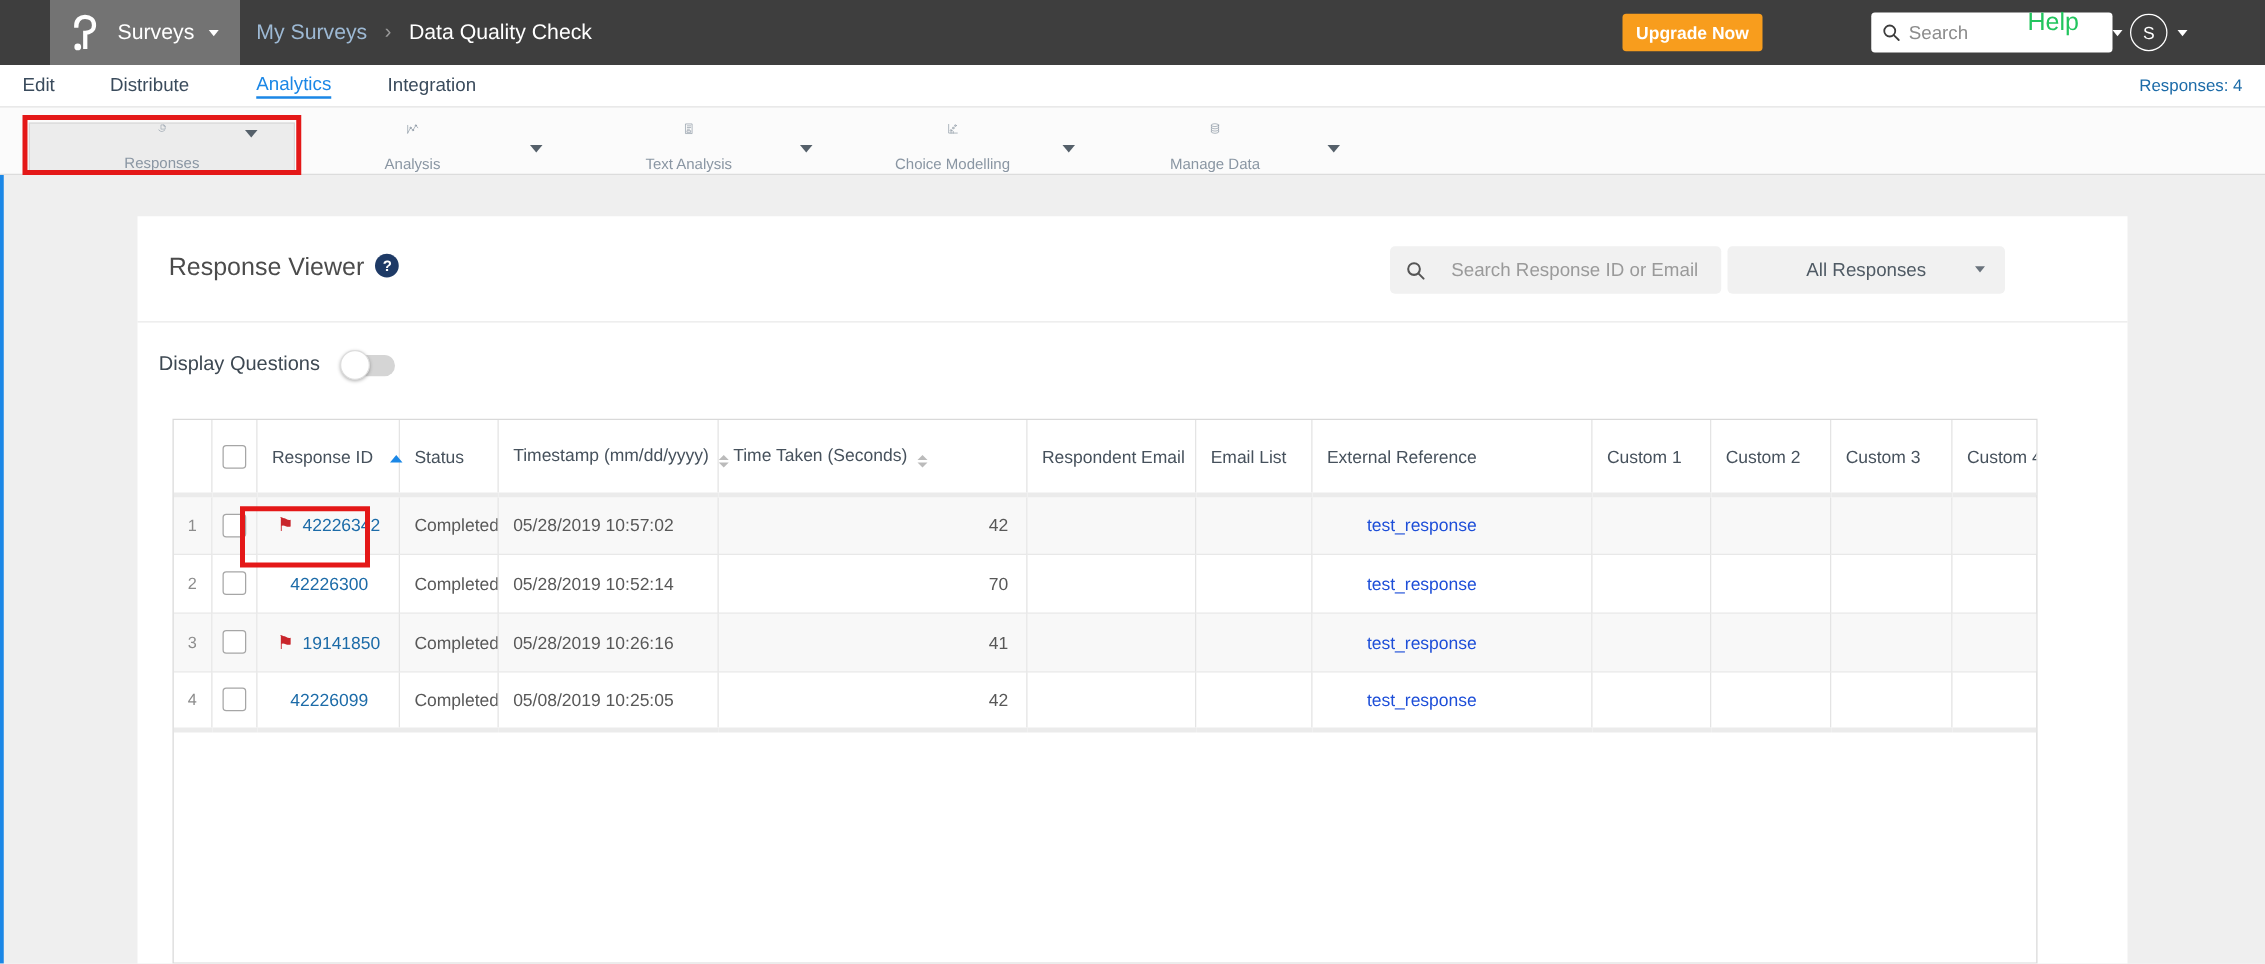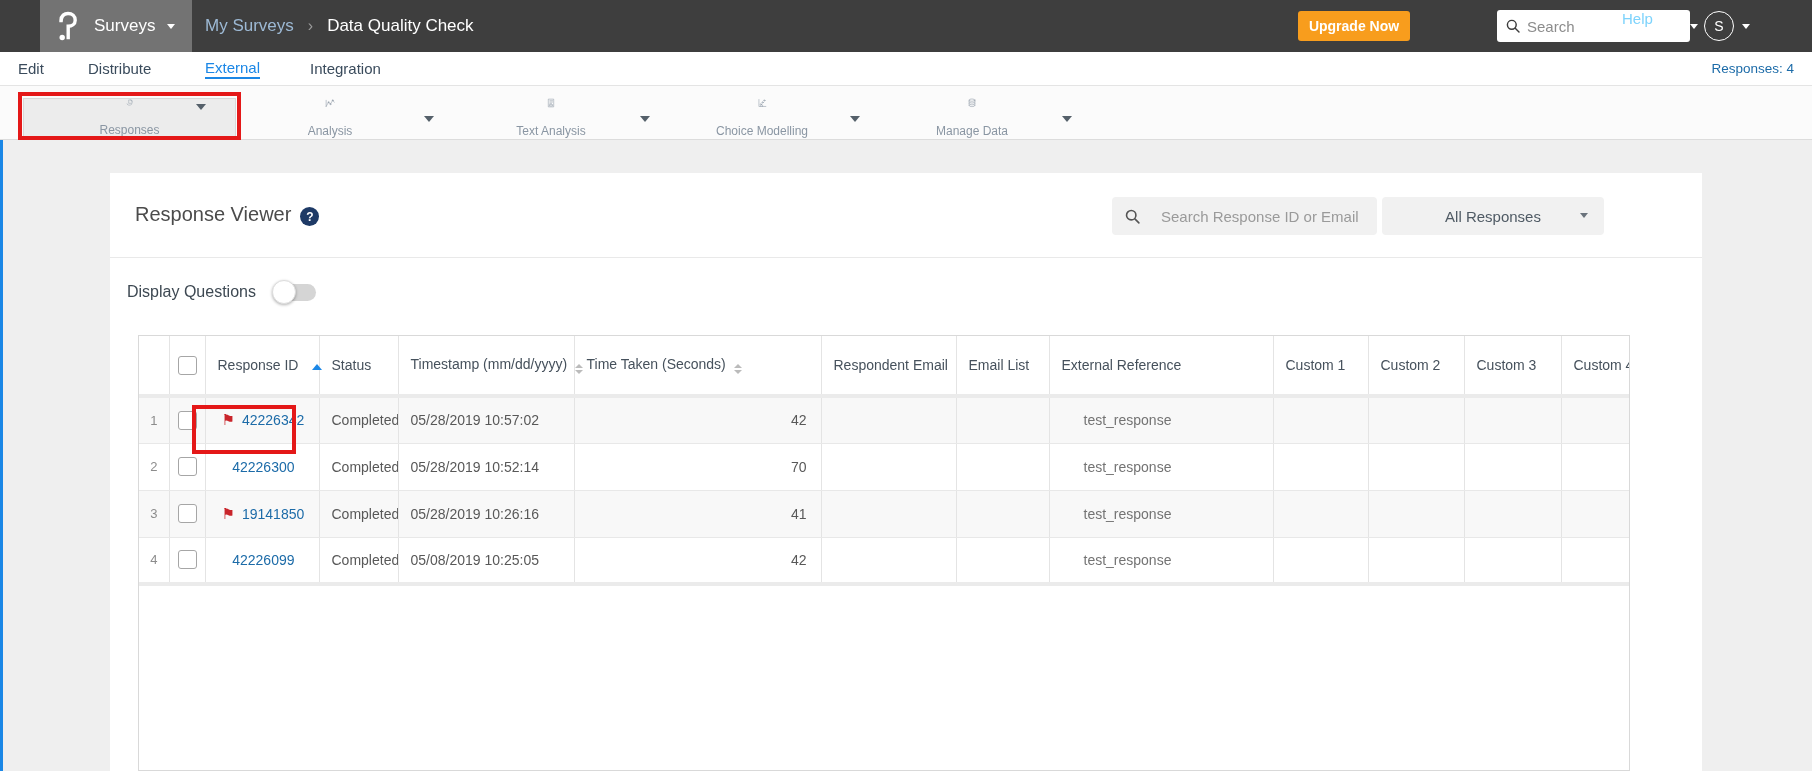--- a/index.html
+++ b/index.html
@@ -14,21 +14,21 @@
   .caret { display:inline-block; width:0; height:0; border-left:4.5px solid transparent; border-right:4.5px solid transparent; border-top:5.5px solid #fff; }
   .logo-caret { margin-left:12px; }
   .breadcrumb { position:absolute; left:205px; top:0; height:52px; display:flex; align-items:center; font-size:17px; }
   .bc-link { color:#9db9d4; cursor:pointer; text-decoration:none; }
   .bc-sep { color:#9a9a9a; margin:0 14px; font-size:16px; }
   .bc-current { color:#ffffff; }
   .upgrade-btn { position:absolute; left:1298px; top:11px; width:112px; height:30px; background:#f89d1d; color:#fff; font-size:14px; font-weight:bold; border:none; border-radius:3px; cursor:pointer; font-family:"Liberation Sans",sans-serif; }
   .topsearch { position:absolute; left:1497px; top:10px; width:193px; height:32px; background:#fff; border-radius:3px; display:flex; align-items:center; padding-left:8px; }
   .topsearch input { border:none; outline:none; background:transparent; font-size:15px; color:#444; width:150px; margin-left:6px; font-family:"Liberation Sans",sans-serif; }
   .topsearch input::placeholder { color:#8c8c8c; }
-  .help-link { position:absolute; left:1622px; top:0; height:36px; display:flex; align-items:center; color:#7dd3fc; font-size:15px; cursor:pointer; }
+  .help-link { position:absolute; left:1622px; top:0; height:36px; display:flex; align-items:center; color:#22c55e; font-size:20px; cursor:pointer; }
   .bell-wrap { position:absolute; left:1658px; top:0; height:52px; display:flex; align-items:center; cursor:pointer; }
   .bell-caret { margin-left:8px; }
   .account-wrap { position:absolute; left:1704px; top:0; height:52px; display:flex; align-items:center; cursor:pointer; }
   .avatar { width:30px; height:30px; border:1.5px solid #fff; border-radius:50%; color:#fff; font-size:14px; display:flex; align-items:center; justify-content:center; }
   .account-caret { margin-left:8px; }
 
   
   .mainnav { position:absolute; left:0; top:52px; width:1812px; height:33px; background:#fff; z-index:2; }
   .nav-item { position:absolute; top:0; height:33px; display:flex; align-items:center; font-size:15px; color:#3a4b5c; cursor:pointer; text-decoration:none; }
   .nav-item span { padding-bottom:1px; }
@@ -52,21 +52,21 @@
 
   
   .annot { position:absolute; border:4px solid #e41818; z-index:10; pointer-events:none; }
   .annot-1 { left:18px; top:92px; width:223px; height:48px; }
   .annot-2 { left:192px; top:405px; width:104px; height:49px; }
 
   
   .content-strip { position:absolute; left:0; top:140px; width:3px; height:631px; background:#1b87e6; }
   .card { position:absolute; left:110px; top:173px; width:1592px; height:598px; background:#fff; }
   .viewer-head { position:absolute; left:0; top:0; width:100%; height:85px; border-bottom:1px solid #e9e9e9; }
-  .viewer-title { position:absolute; left:25px; top:30px; font-size:20px; color:#4b4b4b; display:flex; align-items:flex-end; }
+  .viewer-title { position:absolute; left:25px; top:30px; font-size:20px; color:#4b4b4b; display:flex; align-items:flex-start; }
   .help-badge { width:19px; height:19px; border-radius:50%; background:#1e3a66; color:#fff; font-size:12px; font-weight:bold; display:inline-flex; align-items:center; justify-content:center; margin-left:9px; cursor:pointer; }
   .viewer-search { position:absolute; left:1002px; top:24px; width:265px; height:38px; background:#f1f1f1; border-radius:4px; display:flex; align-items:center; padding-left:12px; }
   .viewer-search input { border:none; outline:none; background:transparent; font-size:15px; color:#555; width:210px; margin-left:20px; font-family:"Liberation Sans",sans-serif; }
   .viewer-search input::placeholder { color:#9a9a9a; }
   .filter-dd { position:absolute; left:1272px; top:24px; width:222px; height:38px; background:#f1f1f1; border-radius:4px; display:flex; align-items:center; justify-content:center; font-size:15px; color:#4f5a64; cursor:pointer; }
   .filter-caret { position:absolute; right:16px; top:16px; border-left:4.5px solid transparent; border-right:4.5px solid transparent; border-top:5.5px solid #6a737c; width:0; height:0; }
 
   .dq-row { position:absolute; left:17px; top:110px; display:flex; align-items:center; }
   .dq-label { font-size:16px; color:#3d4852; }
   .toggle { position:relative; width:42px; height:17px; background:#d5d5d5; border-radius:9px; margin-left:18px; cursor:pointer; }
@@ -80,21 +80,21 @@
   col.c10{width:95px} col.c11{width:96px} col.c12{width:97px} col.c13{width:97px} col.c14{width:18px}
   th { height:60px; border-bottom:4px solid #ebebeb; border-right:1px solid #e4e4e4; font-weight:normal; font-size:14px; color:#46515c; text-align:left; padding-left:12px; background:#fff; white-space:nowrap; }
   th:last-child, td:last-child { border-right:none; }
   td { height:47px; border-bottom:1px solid #e8e8e8; border-right:1px solid #e4e4e4; font-size:14px; color:#585858; padding-left:12px; white-space:nowrap; overflow:hidden; }
   tbody tr:nth-child(odd) { background:#f8f8f8; }
   tbody tr:last-child td { border-bottom:4px solid #ebebeb; }
   th.c-check, td.c-check { padding:0; text-align:center; }
   td.c-num { text-align:center; padding:0; font-size:13px; color:#8c8c8c; }
   td.c-id { text-align:right; padding-right:24px; padding-left:16px; }
   td.c-tt { text-align:right; padding-right:14px; }
-  td.c-ext { padding-left:34px; color:#737373; }
+  td.c-ext { padding-left:44px; color:#1d4ed8; }
   .checkbox { display:inline-block; width:19px; height:19px; background:#fff; border:1px solid #a6a6a6; border-radius:3px; vertical-align:middle; cursor:pointer; }
   .sort-asc { display:inline-block; width:0; height:0; border-left:5px solid transparent; border-right:5px solid transparent; border-bottom:6px solid #1b87e6; margin-left:14px; cursor:pointer; }
   .sort-both { display:inline-flex; flex-direction:column; margin-left:8px; vertical-align:1px; cursor:pointer; }
   .sort-both i { display:block; width:0; height:0; border-left:4px solid transparent; border-right:4px solid transparent; }
   .sort-both .up { border-bottom:4px solid #bbbbbb; margin-bottom:2px; }
   .sort-both .down { border-top:4px solid #bbbbbb; }
   .flag { color:#c9252b; font-family:"DejaVu Sans", sans-serif; font-size:15px; margin-right:7px; }
   .idlink { color:#1c6ba8; text-decoration:none; cursor:pointer; }
 
   svg.lineicon { stroke:#8a96a3; fill:none; stroke-width:1.4; stroke-linecap:round; stroke-linejoin:round; }
@@ -141,21 +141,21 @@
   </header>
 
   <nav class="mainnav">
     <a class="nav-item nav-edit">
         <span>Edit</span>
       </a>
     <a class="nav-item nav-distribute">
         <span>Distribute</span>
       </a>
     <a class="nav-item nav-analytics active">
-        <span>External</span>
+        <span>Analytics</span>
       </a>
     <a class="nav-item nav-integration">
         <span>Integration</span>
       </a>
     <span class="responses-count">Responses: 4</span>
   </nav>
 
   <div class="toolbar">
     <div class="tool-btn-selected">
       <svg class="lineicon" width="26" height="26" viewBox="0 0 26 26">

